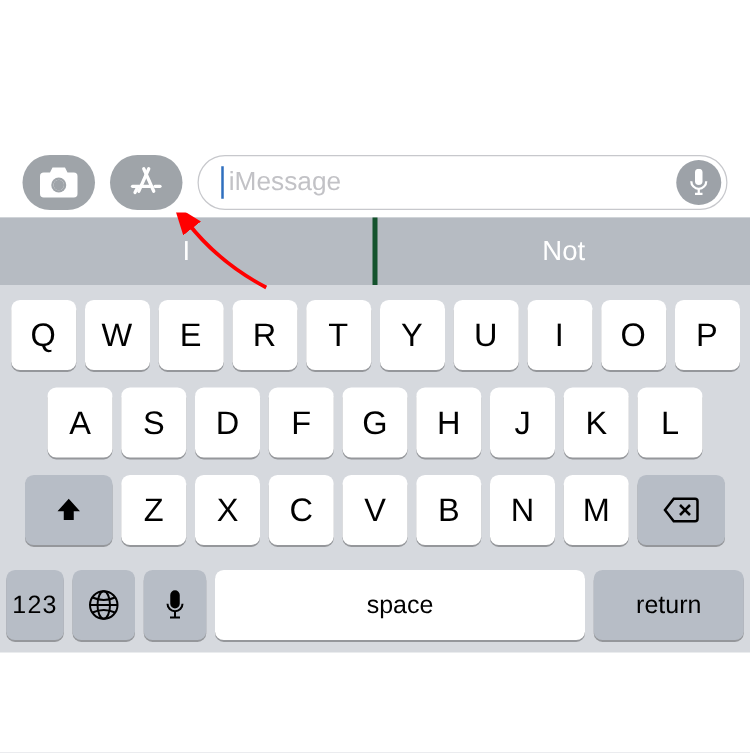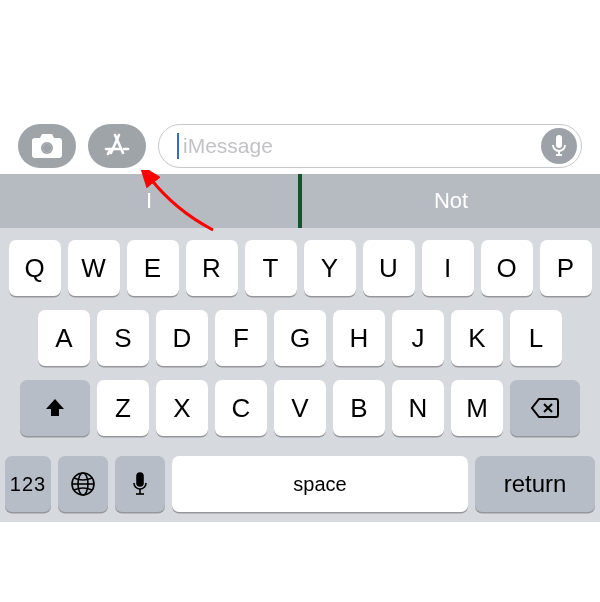--- a/index.html
+++ b/index.html
@@ -121,21 +121,21 @@
   .row-bottom {
     display: flex;
     gap: 7px;
     padding: 0 5px 10px 5px;
     margin-top: 14px;
   }
   .key-123 { width: 46px; font-size: 20px; letter-spacing: 1px; background: #b7bdc6; }
   .key-globe { width: 50px; background: #b7bdc6; }
   .key-dictate { width: 50px; background: #b7bdc6; }
   .key-space { flex: 1; font-size: 20px; background: #fff; }
-  .key-return { width: 120px; font-size: 24px; background: #b7bdc6; }
+  .key-return { width: 120px; font-size: 20px; background: #b7bdc6; }
   .row-bottom .key { height: 56px; }
   .func { background: #b7bdc6; }
   
   .arrow {
     position: absolute;
     left: 135px;
     top: 170px;
     pointer-events: none;
   }
 </style>

